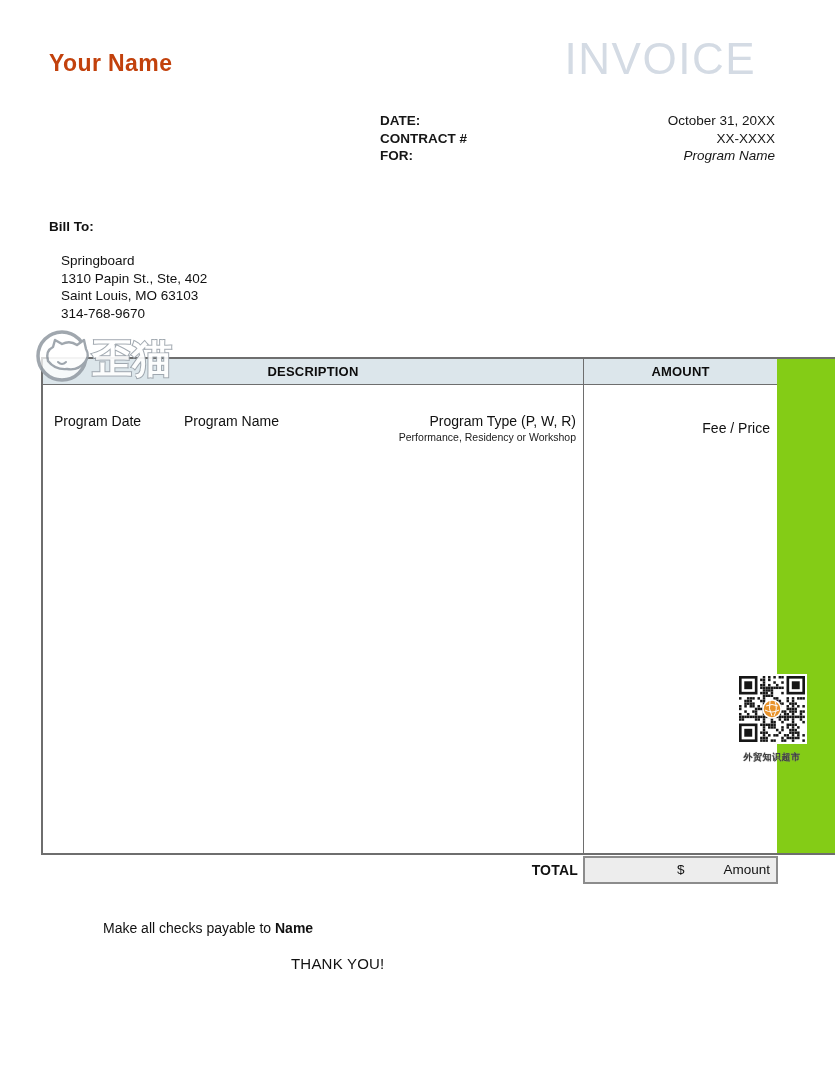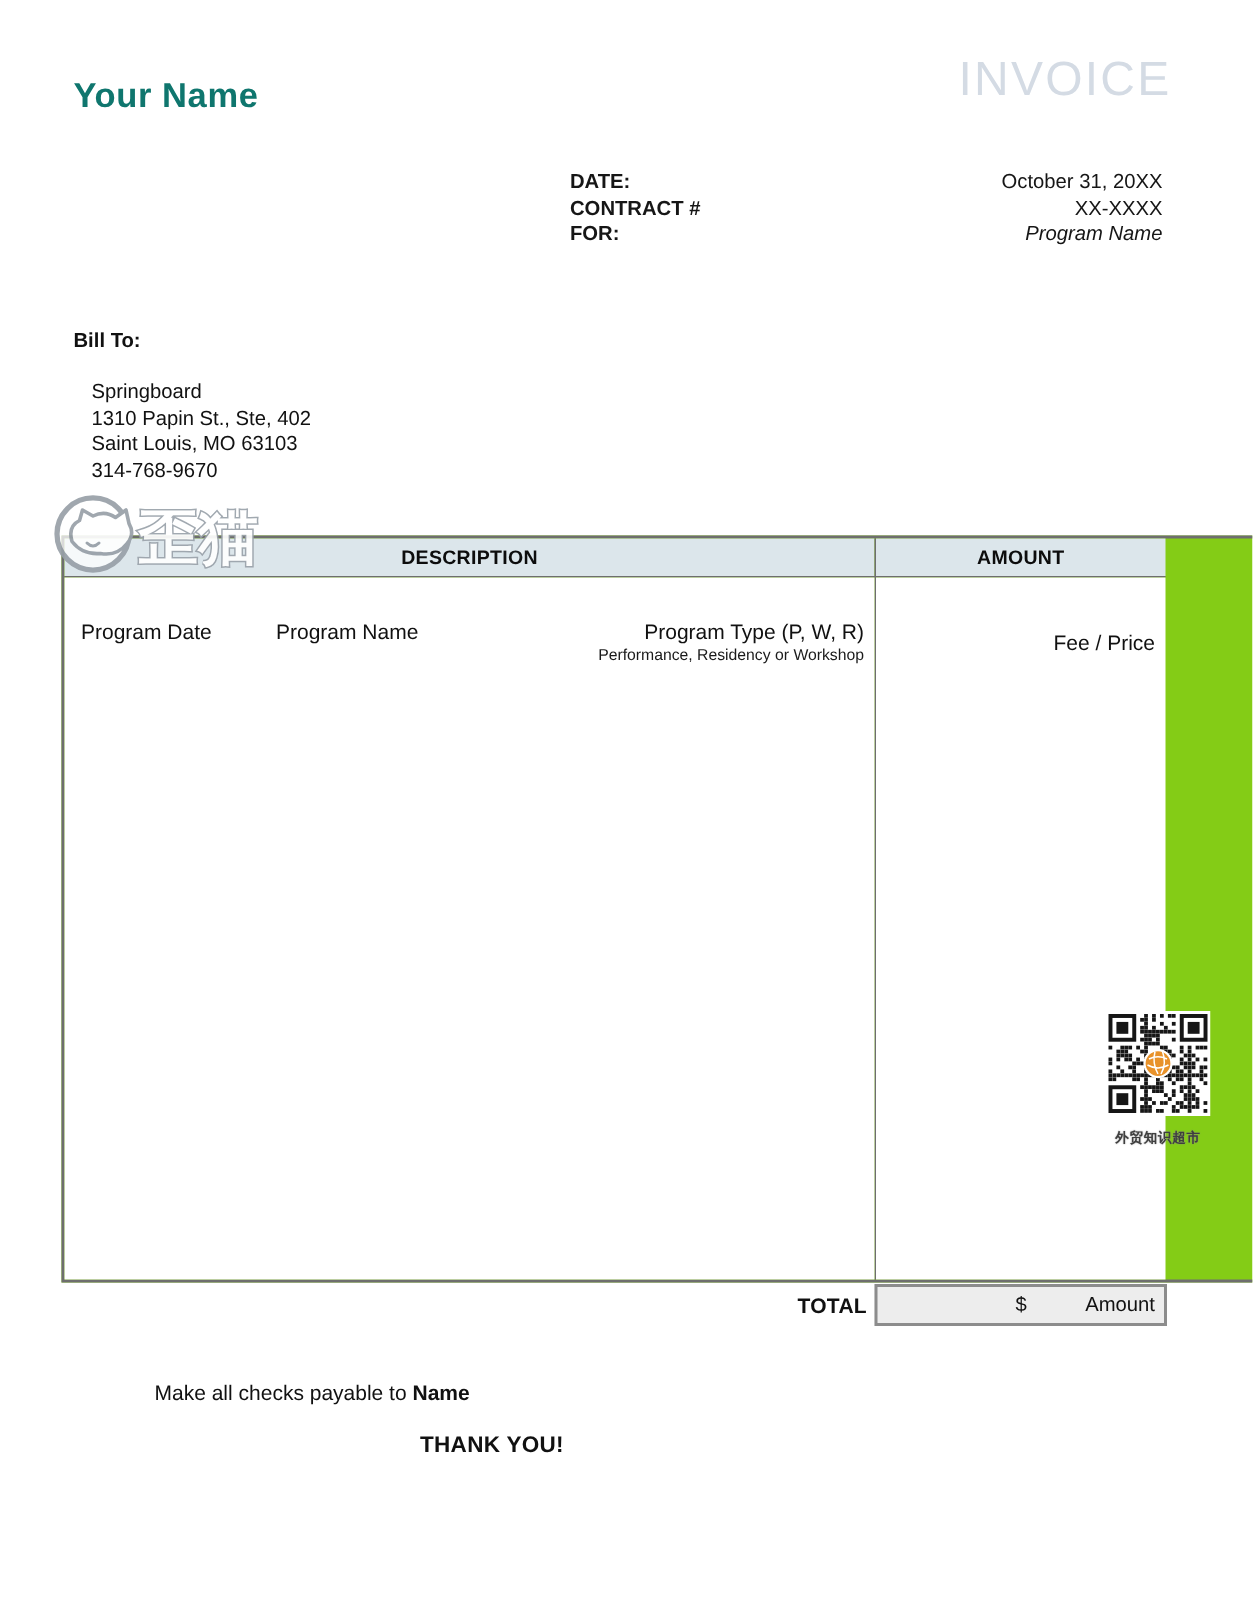--- a/index.html
+++ b/index.html
@@ -3,25 +3,25 @@
 <meta charset="utf-8">
 <style>
   * { margin:0; padding:0; box-sizing:border-box; }
   html,body { background:#ffffff; }
   body { font-family:"Liberation Sans", sans-serif; color:#111; }
   .page {
     position:relative; width:835px; height:1080px; background:#fff; overflow:hidden;
   }
   .company-name {
     position:absolute; left:49px; top:50px;
-    font-size:23px; font-weight:700; letter-spacing:.4px; color:#0f766e;
+    font-size:23px; font-weight:700; letter-spacing:.4px; color:#c2410c;
   }
   .invoice-title {
-    position:absolute; right:54px; top:34px;
-    font-size:32px; font-weight:400; letter-spacing:1.5px; color:#d4dbe4;
+    position:absolute; right:79px; top:34px;
+    font-size:44px; font-weight:400; letter-spacing:1.5px; color:#d4dbe4;
   }
   .addr-block { position:absolute; left:49px; top:112px; font-size:13.5px; line-height:17.5px; color:#161616; }
   .meta-labels { position:absolute; left:380px; width:200px; top:112px; 
     font-size:13.5px; line-height:17.5px; font-weight:700; color:#161616; }
   .meta-values { position:absolute; left:575px; width:200px; top:112px; text-align:right;
     font-size:13.5px; line-height:17.5px; color:#161616; }
   .meta-values .italic { font-style:italic; }
   .billto-label { position:absolute; left:49px; top:219px; font-size:13.5px; font-weight:700; }
   .billto-block { position:absolute; left:49px; top:252px; font-size:13.5px; line-height:17.5px;margin-left:12px; }
 
@@ -48,21 +48,21 @@
 
   .total-label { position:absolute; left:378px; width:200px; top:862px; text-align:right;
     font-size:14px; font-weight:700; letter-spacing:.2px; }
   .total-box { position:absolute; left:583px; top:856px; width:195px; height:28px;
     background:#ededed; border:2px solid #8c8c8c; }
   .total-box .currency { position:absolute; left:92px; top:4px; font-size:13.5px; }
   .total-box .amount   { position:absolute; right:6px; top:4px; font-size:13.5px; }
 
   .checks-note { position:absolute; left:103px; top:920px; font-size:14px; }
   .checks-note b { font-weight:700;text-align:center; }
-  .thank-you { position:absolute; left:280px; top:955px; font-size:15px; font-weight:700; letter-spacing:.2px; }
+  .thank-you { position:absolute; left:291px; top:955px; font-size:15px; font-weight:400; letter-spacing:.2px; }
 
   .watermark-logo { position:absolute; left:34px; top:328px; width:140px; height:56px; opacity:.92; }
   .wm-text { font-size:40px; font-weight:700; fill:#ffffff; stroke:#9aa2aa; stroke-width:2px; paint-order:stroke; font-family:"Liberation Sans", sans-serif; }
 
   .qr-wrap { position:absolute; left:737px; top:674px; width:70px; text-align:center; }
   .qr-caption { margin-top:3px; font-size:9px; font-weight:700; color:#3f3f3f; letter-spacing:.5px;
     text-shadow:0 0 1px #888; white-space:nowrap; }
 </style>
 </head>
 <body>

